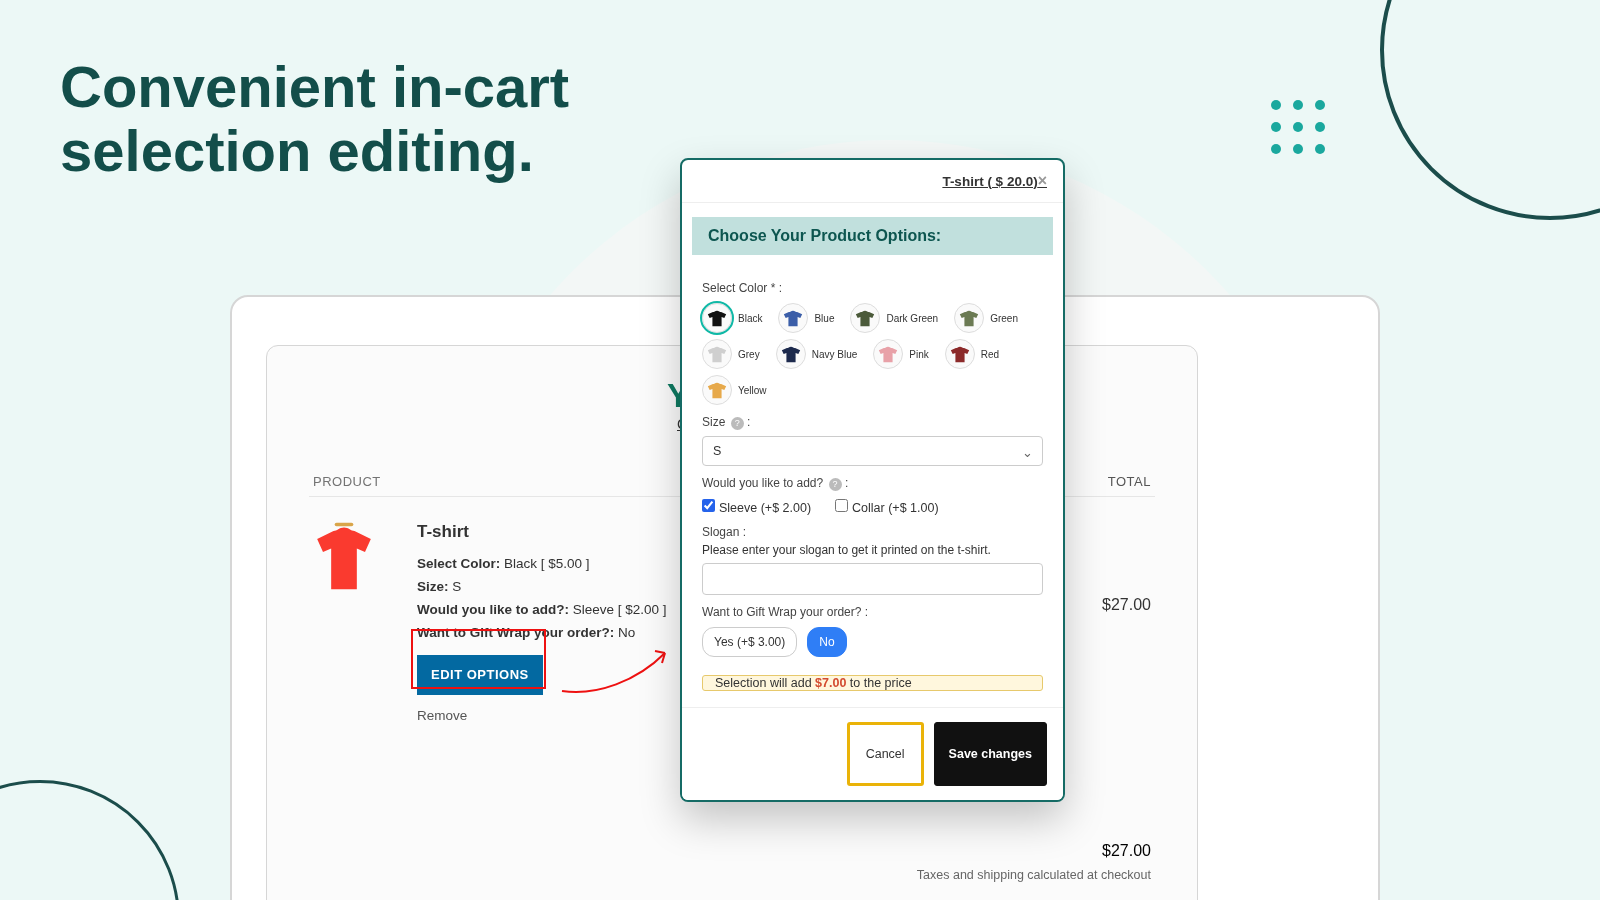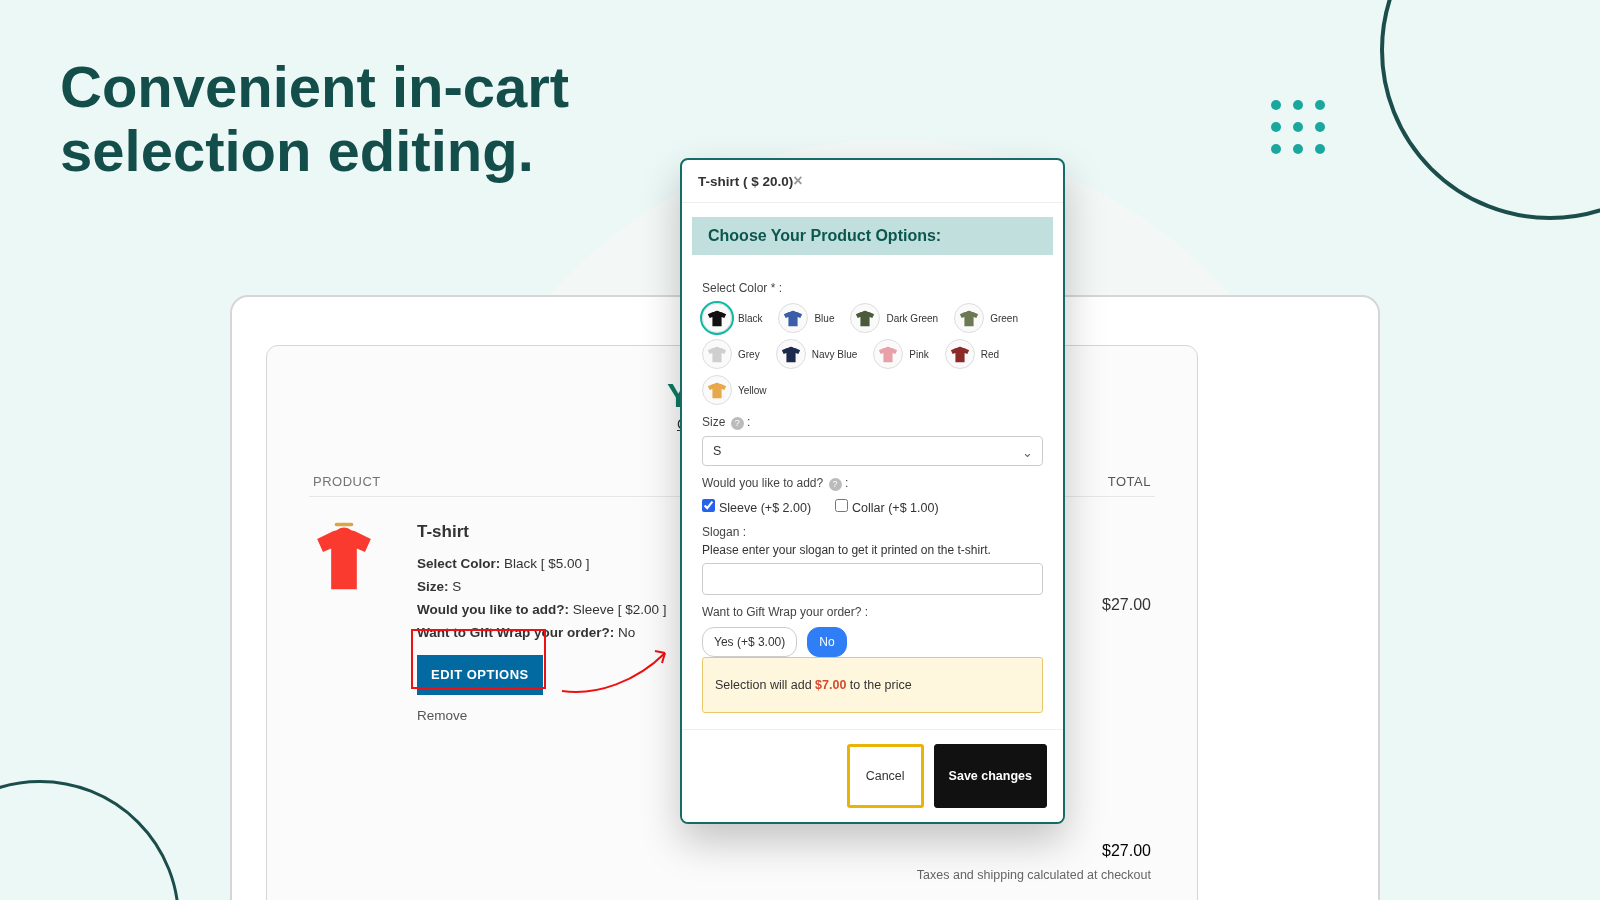--- a/index.html
+++ b/index.html
@@ -195,25 +195,26 @@
     background: #fff;
     border: 2px solid #156b65;
     border-radius: 8px;
     box-shadow: 0 18px 40px rgba(0,0,0,.22);
     overflow: hidden;
   }
   .modal-head {
     padding: 12px 16px;
     border-bottom: 1px solid #eee;
     display:flex;
-    justify-content: flex-start;
+    justify-content: flex-end;
     align-items: center;
     font-size: 13.5px;
     font-weight: 700;
     color: #333;
+    text-decoration: underline;
   }
   .modal-close { color:#999; font-size: 16px; cursor:pointer; }
   .modal-banner {
     background: #c1e0dd;
     color: #0d5650;
     font-size: 16px;
     font-weight: 700;
     padding: 10px 16px;
     margin: 14px 10px 10px 10px;
   }
@@ -256,24 +257,25 @@
   .slogan-hint{font-size:12px;margin-top:4px;}
   .slogan-input{
     width:100%;height:32px;border:1px solid #ccc;border-radius:4px;margin-top:6px;
   }
   .toggle-row{display:flex;gap:10px;margin-top:8px;}
   .toggle-btn{
     border:1px solid #ccc;border-radius:12px;padding:7px 11px;font-size:12px;background:#fff;cursor:pointer;
   }
   .toggle-btn.active{background:#2f7ef6;color:#fff;border-color:#2f7ef6;}
   .price-banner{
+    margin-top:18px;
     border:1px solid #e7c96c;
     background:#fff7dd;
     border-radius:3px;
-    padding:20px 12px;
+    padding:0 12px;
     font-size:12.5px;
   }
   .price-banner .amt{color:#d34b2f;font-weight:700;}
   .modal-foot{
     border-top:1px solid #eee;
     padding:14px 16px;
     display:flex;gap:10px;justify-content:flex-end;
     background:#fff;
   }
   .btn-cancel{border:3px solid #eab308;background:#fff;color:#333;font-size:12.5px;padding:8px 16px;border-radius:3px;cursor:pointer;}

